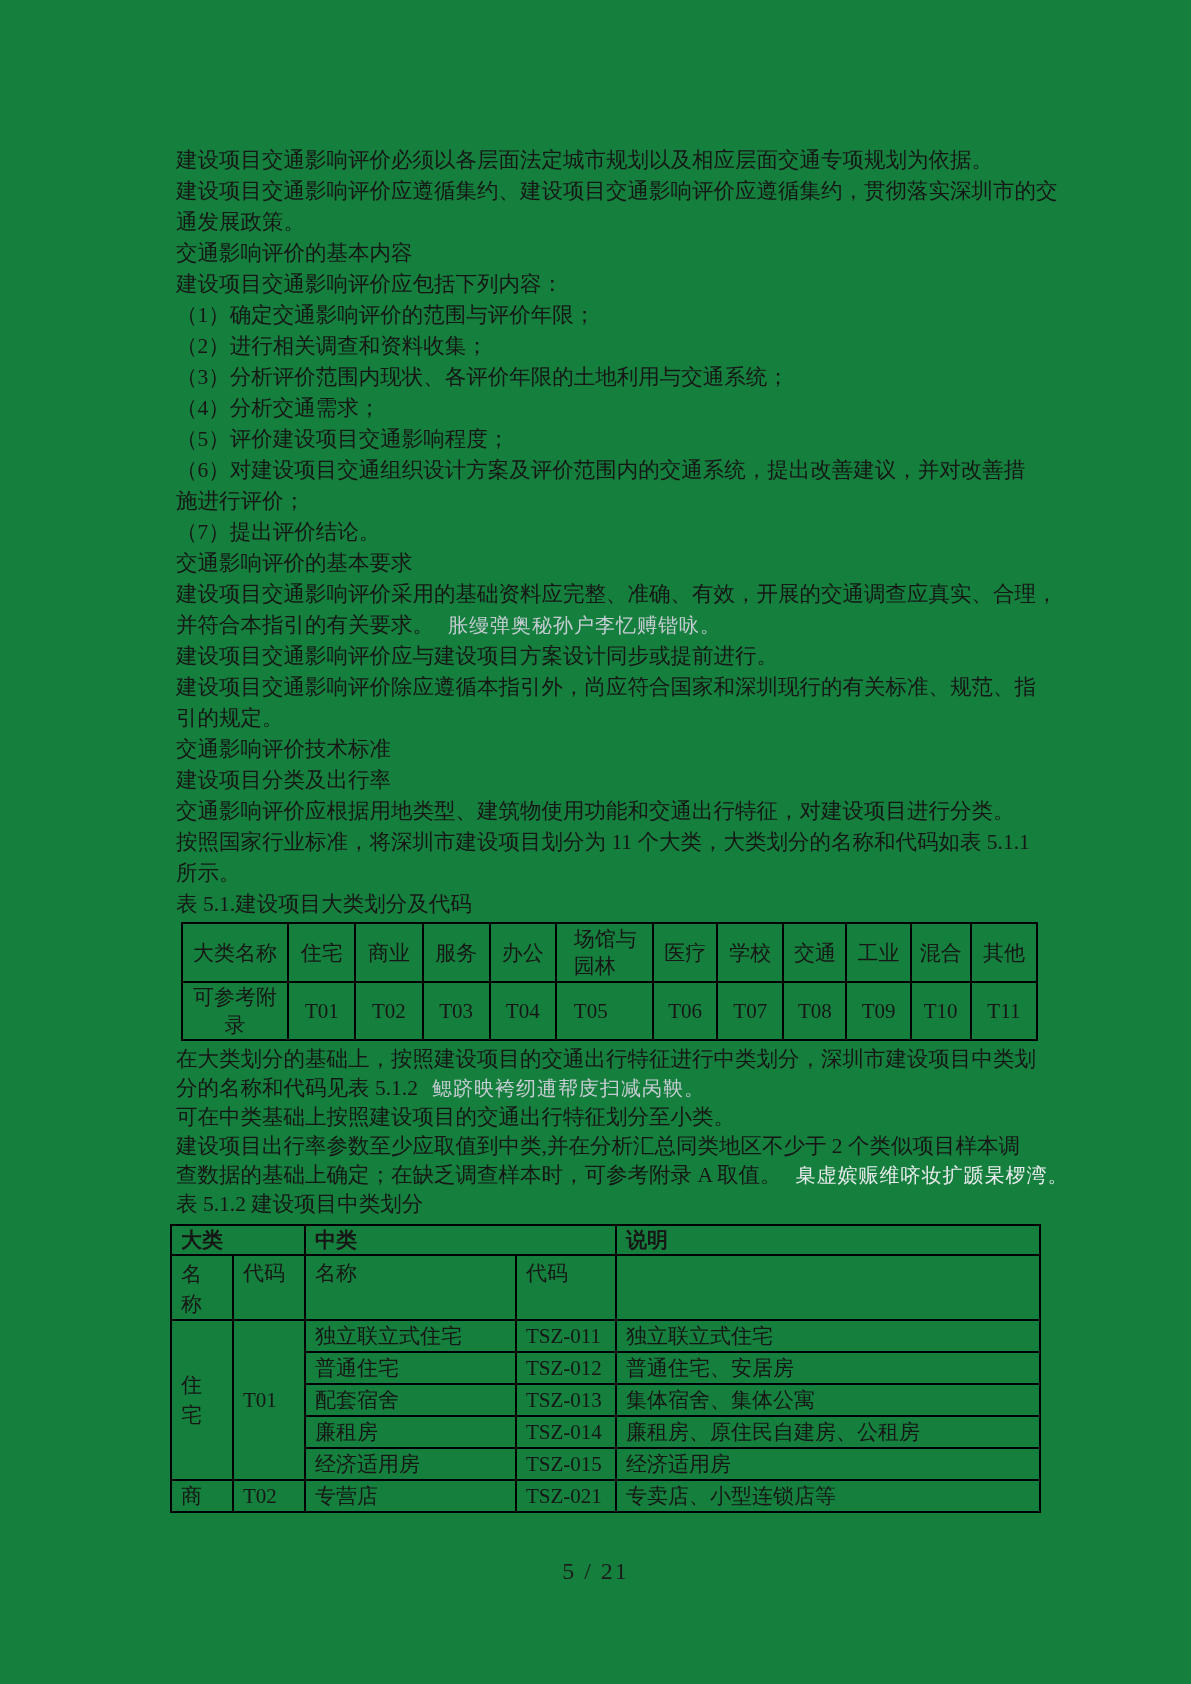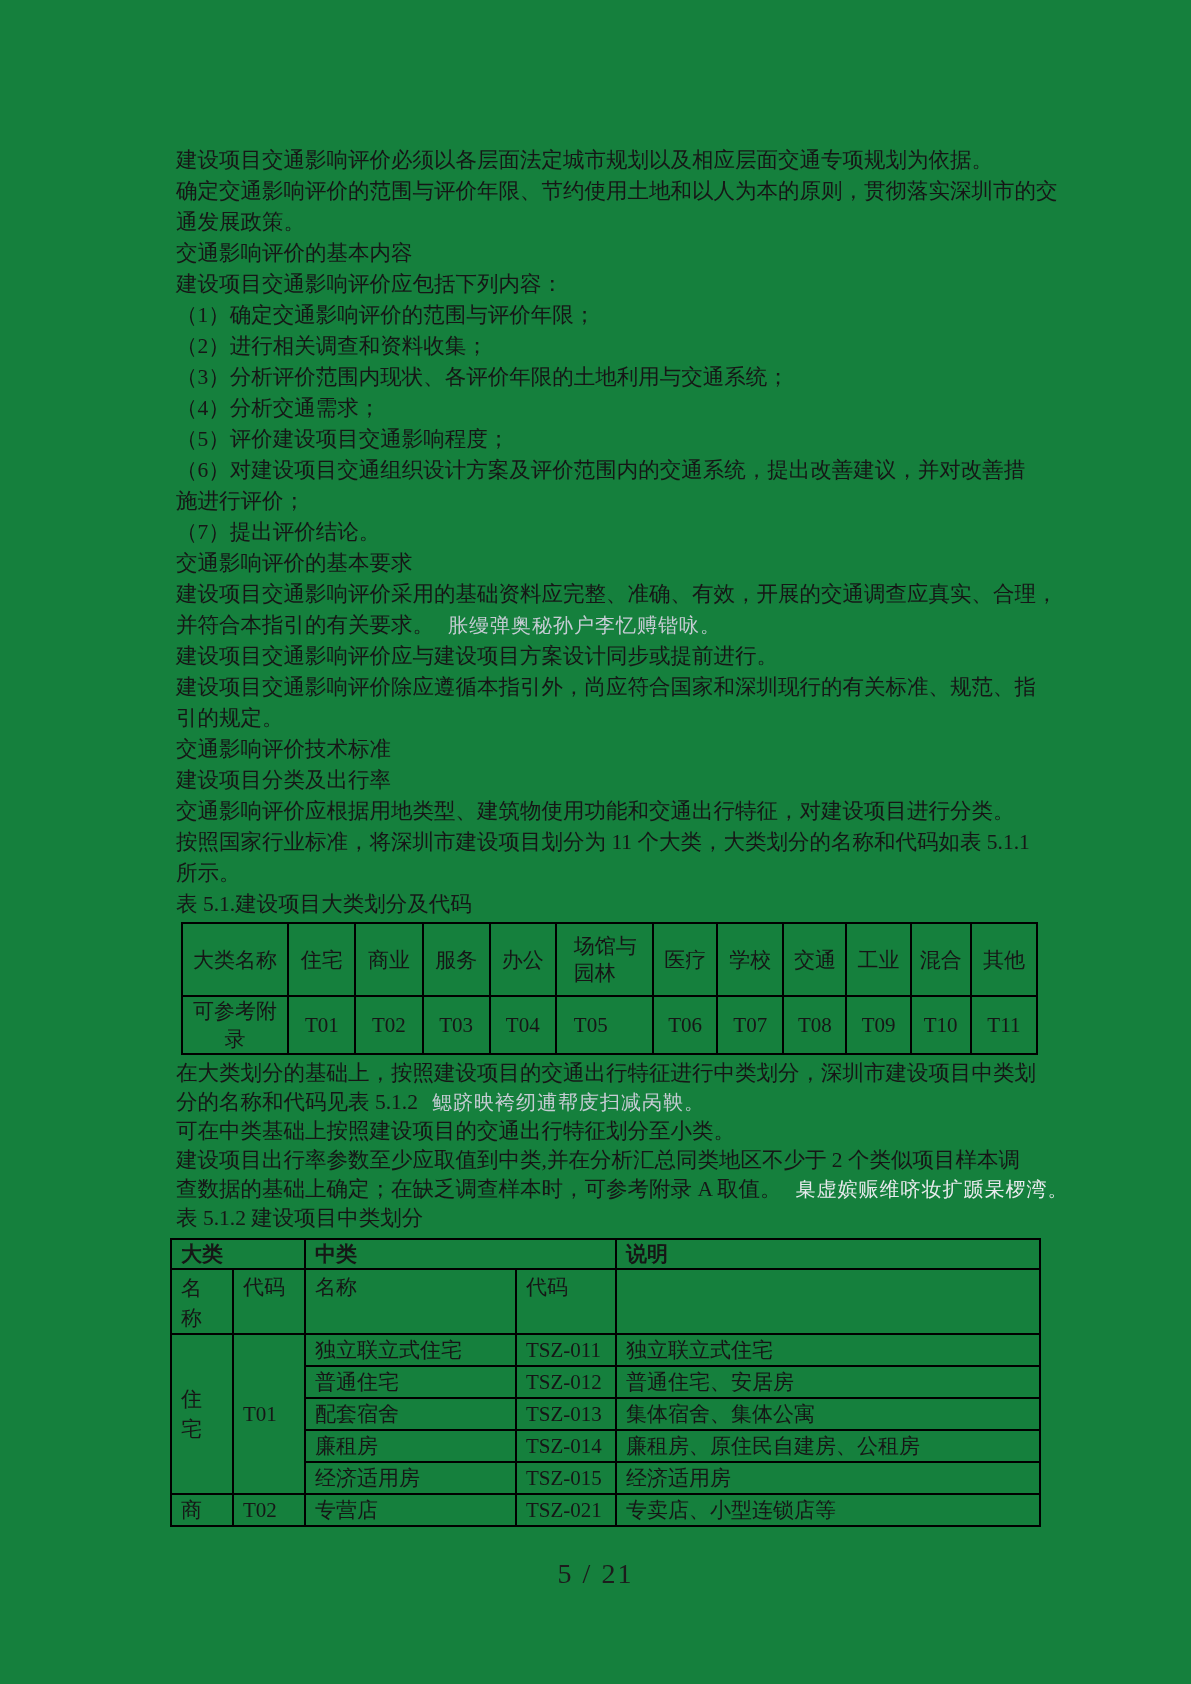--- a/index.html
+++ b/index.html
@@ -12,45 +12,45 @@
   .line.mid{height:29px;line-height:29px;}
   .wm{margin-left:14px;font-size:20px;letter-spacing:1px;}
   .wm-strong{color:#c6ccd4;margin-top:9px;}
   .wm-faint{color:#e8eaed;}
 
   table{border-collapse:collapse;table-layout:fixed;}
   td{border:2px solid #000;font-size:21px;overflow:hidden;}
 
   .t1{margin:2px 0 4px 5px;width:857px;}
   .t1 td{text-align:center;vertical-align:middle;padding:0;}
-  .t1 tr.t1-names{height:73px;}
+  .t1 tr.t1-names{height:59px;}
   .t1 tr.t1-codes{height:42px;}
   .t1 td:nth-child(6){text-align:left;padding-left:17px;white-space:pre-line;line-height:27px;}
 
   .t2{margin:5px 0 0 -6px;width:869px;}
   .t2 td{text-align:left;vertical-align:middle;padding:0 4px 0 9px;}
   .t2 tr.h1{height:28px;font-weight:bold;}
   .t2 tr.h2{height:63px;}
   .t2 tr.h2 td{vertical-align:top;padding-top:3px;}
   .t2 tr.dr{height:32px;}
   .wrap{white-space:pre-line;line-height:30px;}
 
   .footer{
     position:absolute;left:0;top:1558px;width:100%;
-    text-align:center;font-size:28px;letter-spacing:2px;color:#1c1c1c;
+    text-align:center;font-size:24px;letter-spacing:2px;color:#1c1c1c;
   }
 </style>
 </head>
 <body>
 
 <div class="page">
   <div class="content">
 
     <div class="line">建设项目交通影响评价必须以各层面法定城市规划以及相应层面交通专项规划为依据。</div>
-    <div class="line">确定交通影响评价的范围与评价年限、节约使用土地和以人为本的原则，贯彻落实深圳市的交</div>
+    <div class="line">建设项目交通影响评价应遵循集约、建设项目交通影响评价应遵循集约，贯彻落实深圳市的交</div>
     <div class="line">通发展政策。</div>
     <div class="line">交通影响评价的基本内容</div>
     <div class="line">建设项目交通影响评价应包括下列内容：</div>
     <div class="line">（1）确定交通影响评价的范围与评价年限；</div>
     <div class="line">（2）进行相关调查和资料收集；</div>
     <div class="line">（3）分析评价范围内现状、各评价年限的土地利用与交通系统；</div>
     <div class="line">（4）分析交通需求；</div>
     <div class="line">（5）评价建设项目交通影响程度；</div>
     <div class="line">（6）对建设项目交通组织设计方案及评价范围内的交通系统，提出改善建议，并对改善措</div>
     <div class="line">施进行评价；</div>

